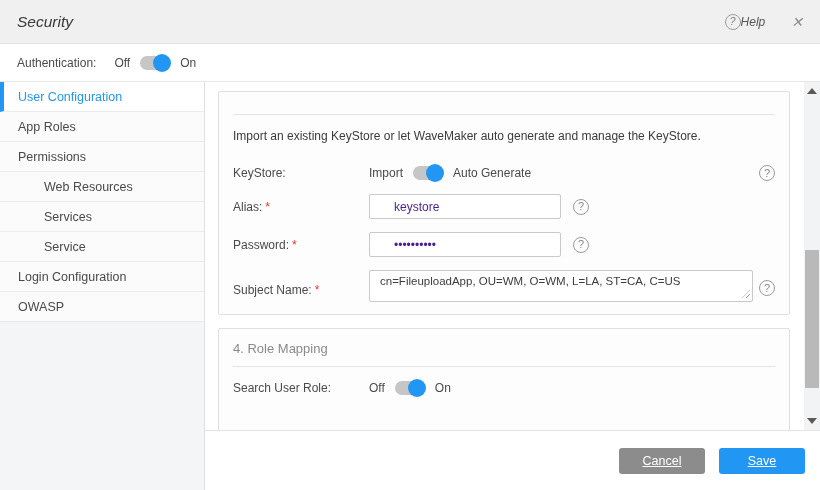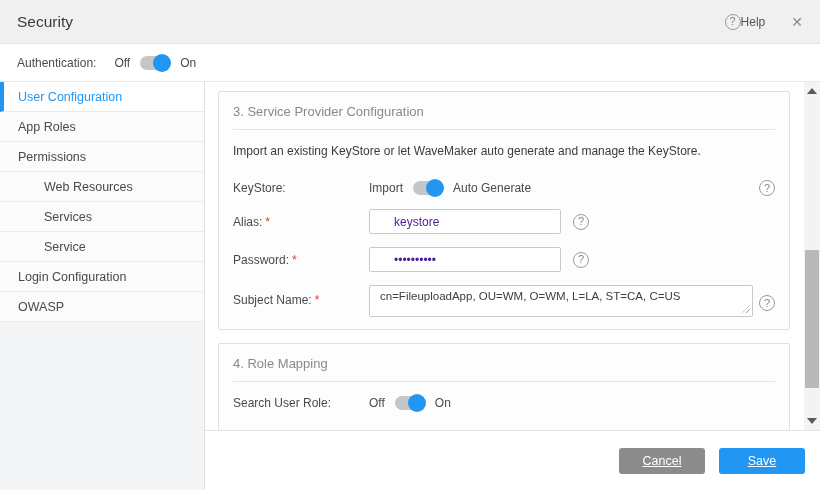--- a/index.html
+++ b/index.html
@@ -8,21 +8,21 @@
     width:820px; height:490px;
     font-family:"Liberation Sans", sans-serif;
     display:flex; flex-direction:column;
     background:#fff; color:#3d3d3d;
   }
 
   
   .hdr {
     height:44px; flex:none; background:#f0f0f0;
     border-bottom:1px solid #e2e2e2;
-    display:flex; align-items:center; padding:16px 17px;
+    display:flex; align-items:center; padding:16px 17px;font-style:italic;
   }
   .hdr-title { font-size:15.5px; color:#3a3a3a; }
   .hdr-right { margin-left:auto; display:flex; align-items:center; }
   .qmark {
     width:16px; height:16px; border:1px solid #9b9b9b; border-radius:50%;
     color:#8a8a8a; font-size:11px; line-height:1;
     display:inline-flex; align-items:center; justify-content:center;
     flex:none; cursor:pointer; background:transparent;
   }
   .hdr-help-label { font-size:12px; color:#555; margin-left:0; cursor:pointer; }
@@ -93,21 +93,21 @@
   .form-label { width:136px; flex:none; }
   .req { color:#e53935; margin-left:3px; }
   .controls { display:flex; align-items:center; flex:1; }
   .text-input {
     width:192px; height:25px; border:1px solid #c9c9c9; border-radius:2px;
     padding:0 24px; font-size:12px; color:#4c1d95;
     font-family:"Liberation Sans", sans-serif; background:#fff;
   }
   .qmark.after-input { margin-left:12px; }
   .qmark.row-end { margin-left:auto; }
-  .row-top { align-items:flex-start; }
+  .row-top { align-items:center; }
   .row-top .form-label { margin-top:8px; }
   .row-top .qmark.row-end { margin-top:4px; }
   .ta-wrap { position:relative; display:inline-block; }
   .ta-wrap::after {
     content:""; position:absolute; right:3px; bottom:4px; width:8px; height:8px;
     background:repeating-linear-gradient(135deg, transparent 0 2px, #9a9a9a 2px 3px);
     clip-path:polygon(100% 0, 100% 100%, 0 100%);
     pointer-events:none;
   }
   .subject-textarea {
@@ -200,21 +200,20 @@
           <span>OWASP</span>
         </div>
       <div class="sidebar-filler"></div>
     </div>
 
     <div class="main">
 
       <div class="scroll-region">
 
         <div class="card">
-          <div class="card-title">3. Service Provider Configuration</div>
           <hr class="card-divider">
           <div class="card-desc">Import an existing KeyStore or let WaveMaker auto generate and manage the KeyStore.</div>
 
           <div class="form-row">
             <span class="form-label">KeyStore:</span>
             <span class="controls">
               <span class="tgl-label">Import</span>
               <span class="switch">
                   <span class="knob"></span>
                 </span>

